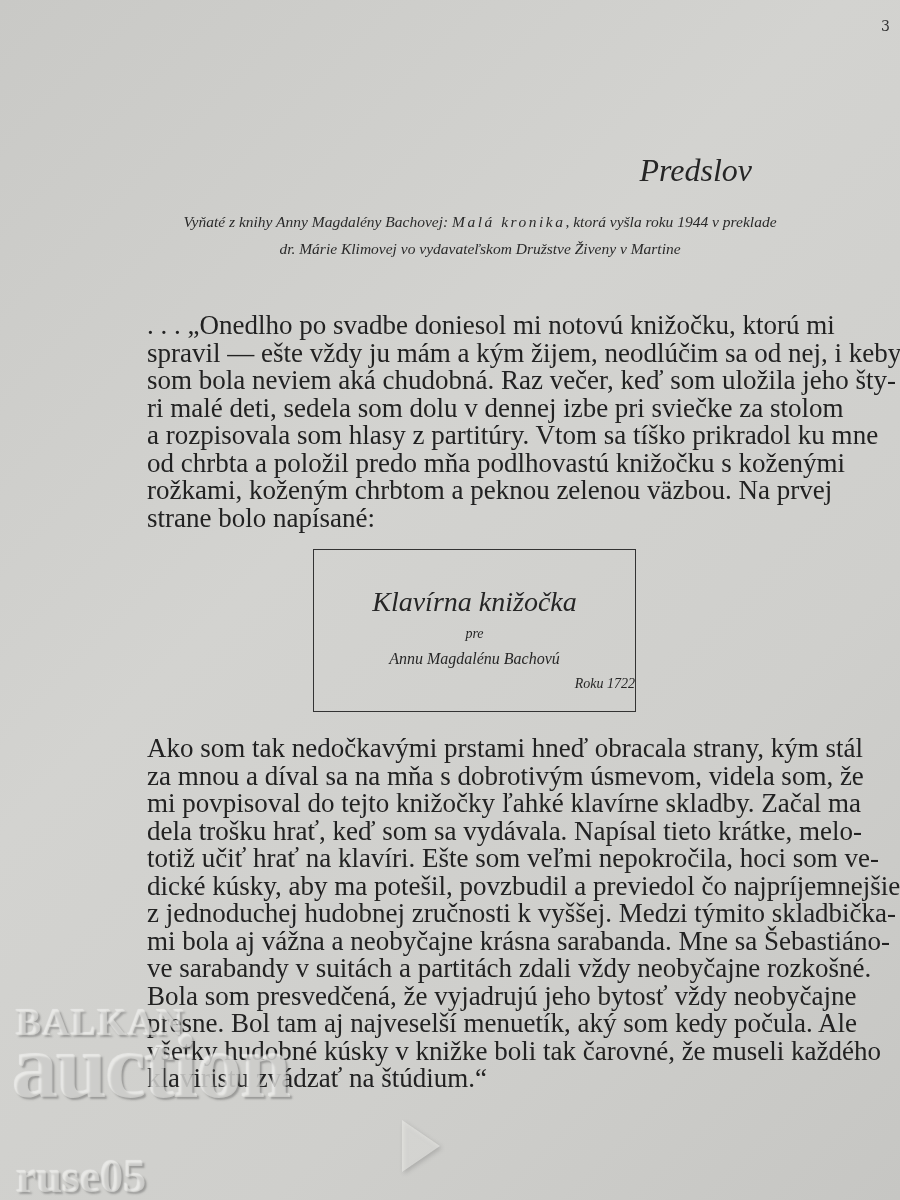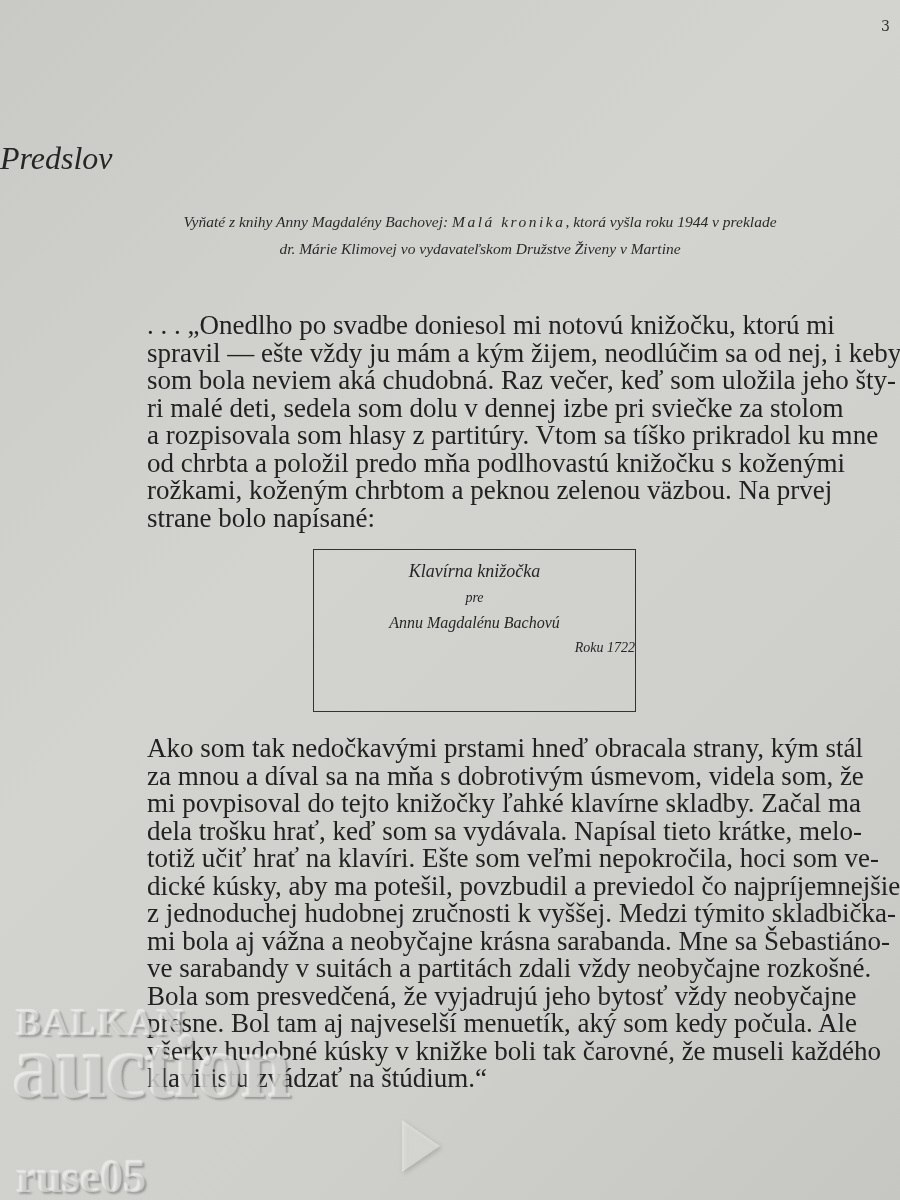--- a/index.html
+++ b/index.html
@@ -7,21 +7,21 @@
       width: 900px; height: 1200px; overflow: hidden; position: relative;
       background: linear-gradient(135deg, #c9c9c6 0%, #d3d3d0 40%, #cfcfcc 70%, #c6c6c3 100%);
       font-family: "DejaVu Serif", "Liberation Serif", serif;
       color: #262626;
     }
     .page-number {
       position: absolute; right: 10px; top: 18px;
       font-size: 14px; color: #333;
     }
     .title {
-      position: absolute; top: 140px; left: 0; width: 752px; text-align: left;
+      position: absolute; top: 152px; left: 0; width: 752px; text-align: right;
       font-family: "Liberation Serif", "DejaVu Serif", serif;
       font-style: italic; font-size: 32px; color: #262626;
     }
     .source {
       position: absolute; top: 208px; left: 100px; width: 760px; text-align: center;
       font-family: "Liberation Serif", serif; font-style: italic;
       font-size: 15.5px; line-height: 27px; color: #2a2a2a;
     }
     .source .spaced { letter-spacing: 2.5px; }
     .para {
@@ -31,21 +31,21 @@
     }
     .para .line { display: block; white-space: nowrap; text-align-last: justify; }
     .para .line.last { text-align-last: left; }
     .p1 { left: 147px; top: 312px; width: 677px; }
     .p2 { left: 147px; top: 735px; width: 694px; }
     .dedication {
       position: absolute; left: 313px; top: 549px; width: 323px; height: 163px;
       border: 1.5px solid #333; box-sizing: border-box; text-align: center;
       font-family: "Liberation Serif", serif; font-style: italic; color: #262626;
     }
-    .dedication .d-title { margin-top: 11px; font-size: 18px; }
+    .dedication .d-title { margin-top: 36px; font-size: 28px; }
     .dedication .d-pre { margin-top: 8px; font-size: 14px; }
     .dedication .d-name { margin-top: 8px; font-size: 16px; }
     .dedication .d-year { margin-top: 8px; font-size: 14px; text-align: right; }
     .watermark {
       position: absolute; left: 10px; top: 1000px; width: 440px; height: 200px;
       pointer-events: none;
       font-family: Liberation Serif, serif; font-weight: bold;
       color: rgba(235,235,232,0.55);
       text-shadow: 2px 2px 2px rgba(90,90,90,0.45), -1px -1px 1px rgba(255,255,255,0.5);
     }

